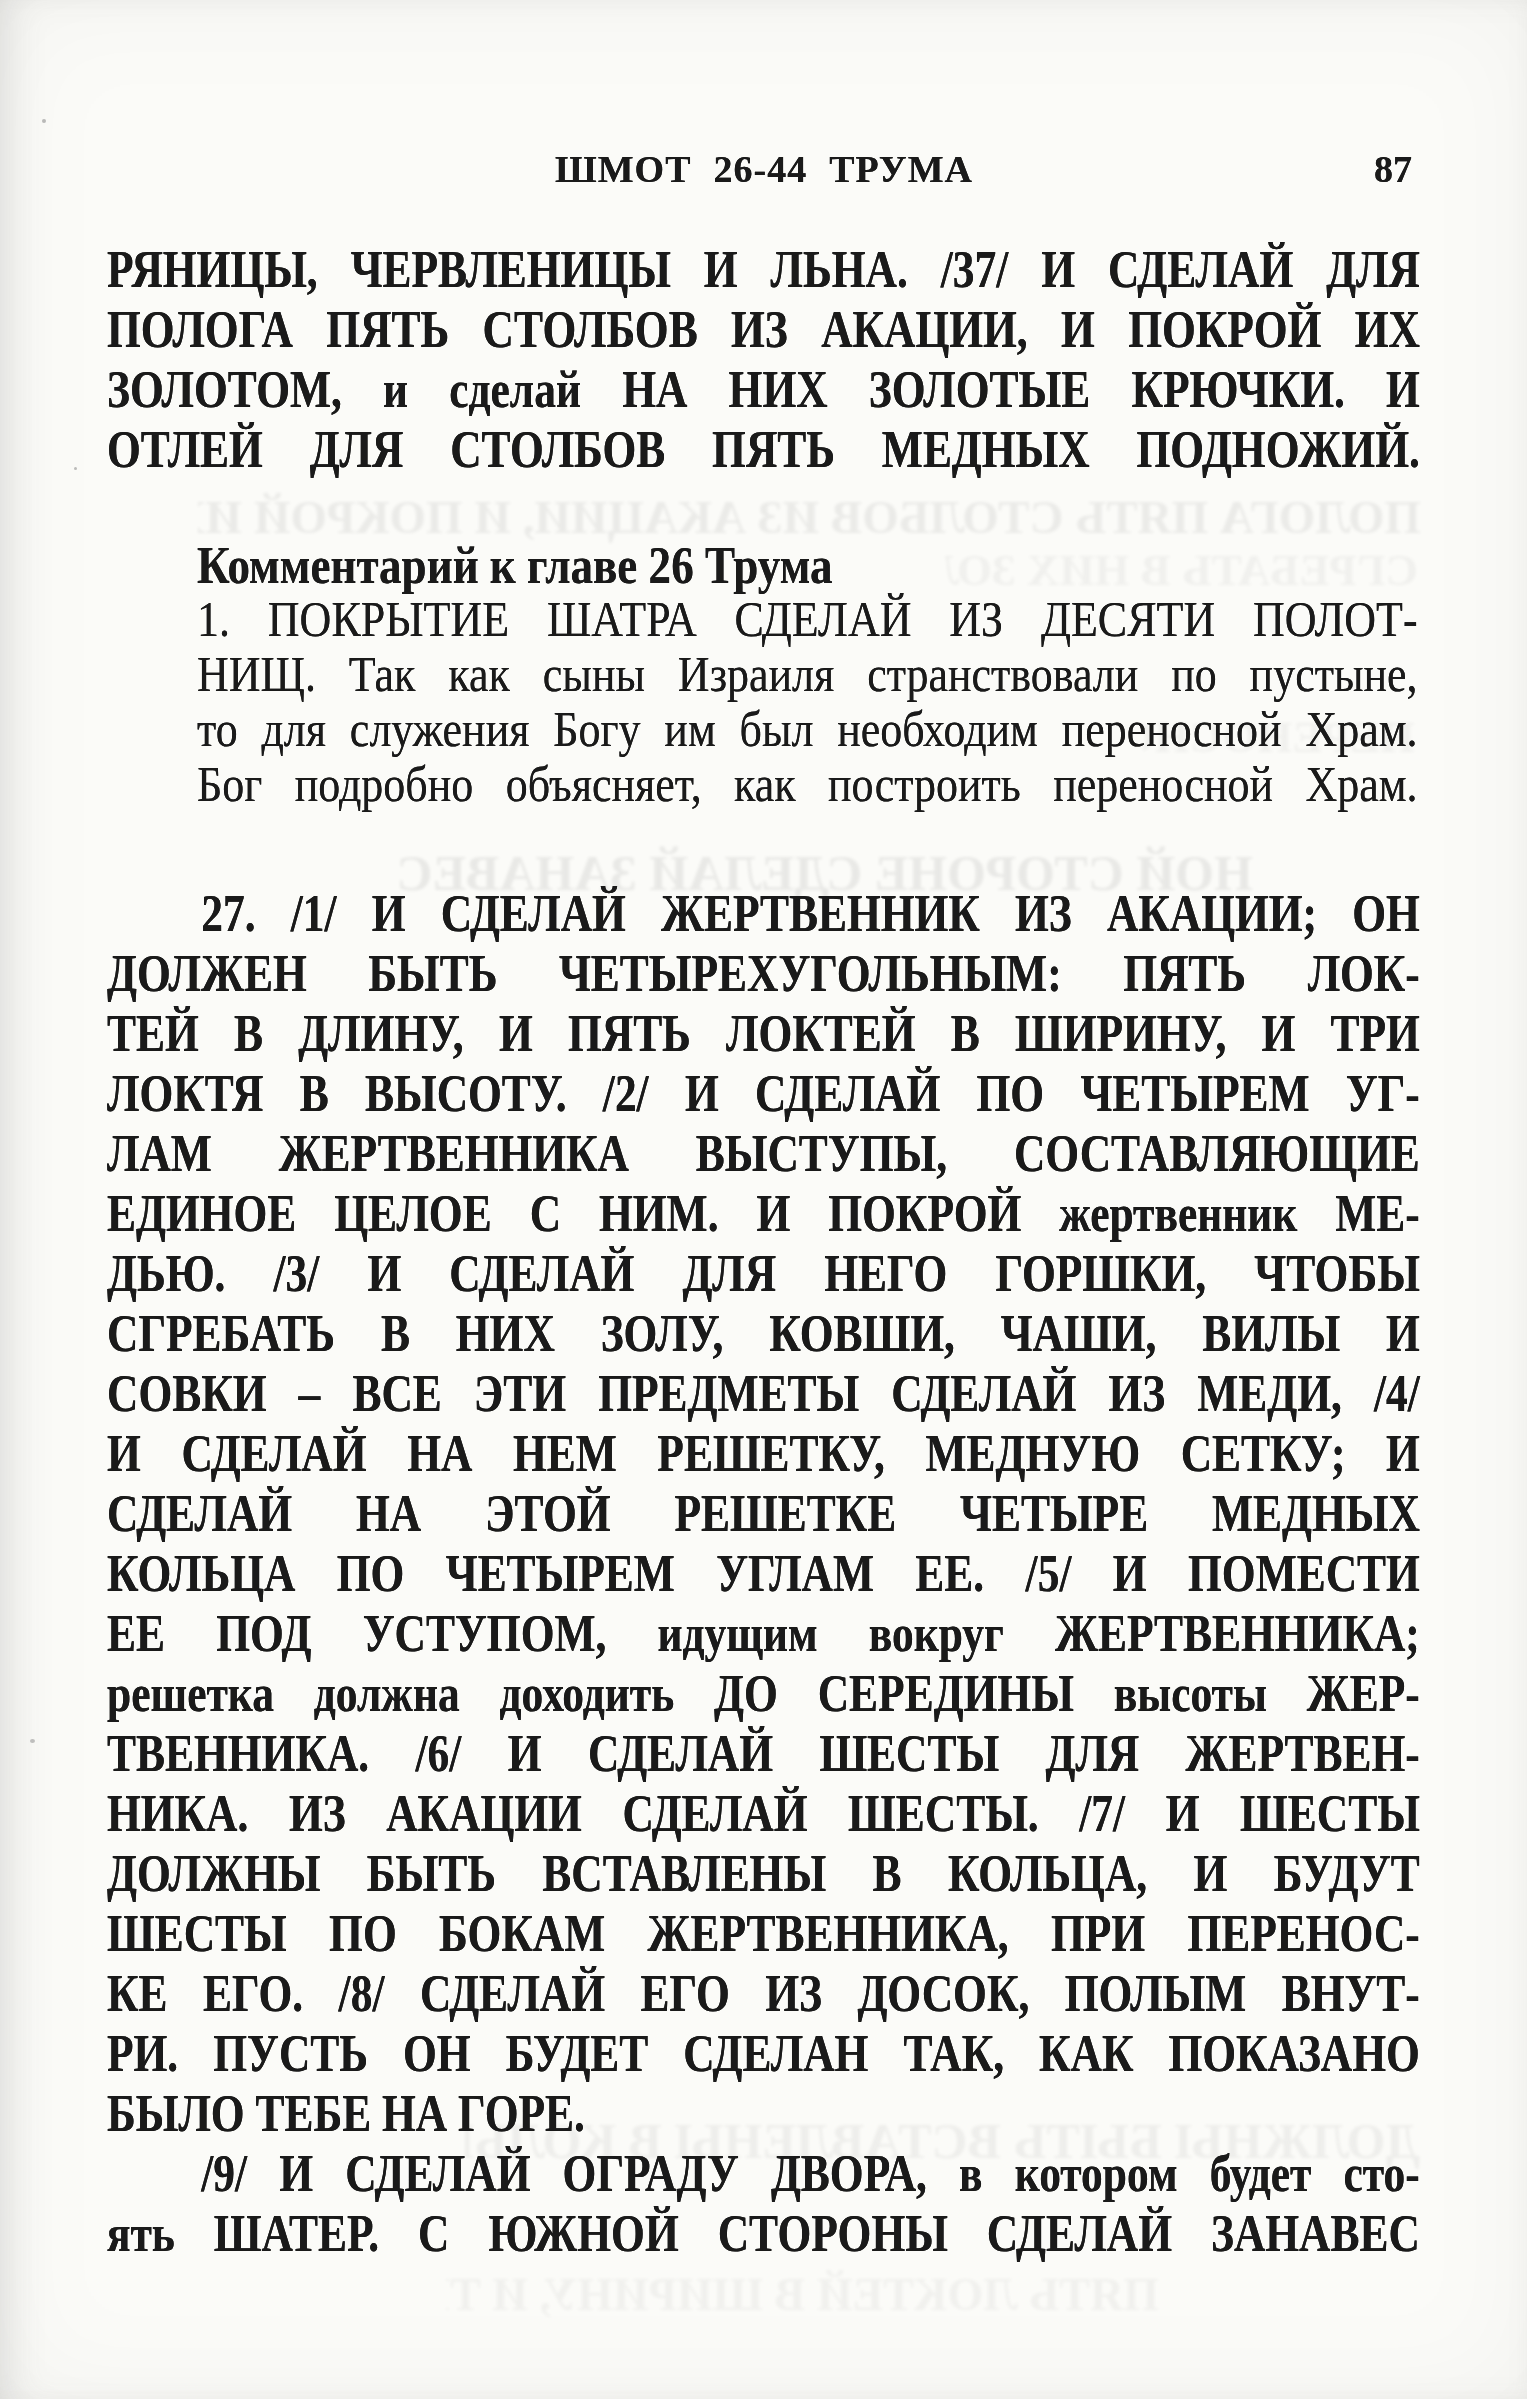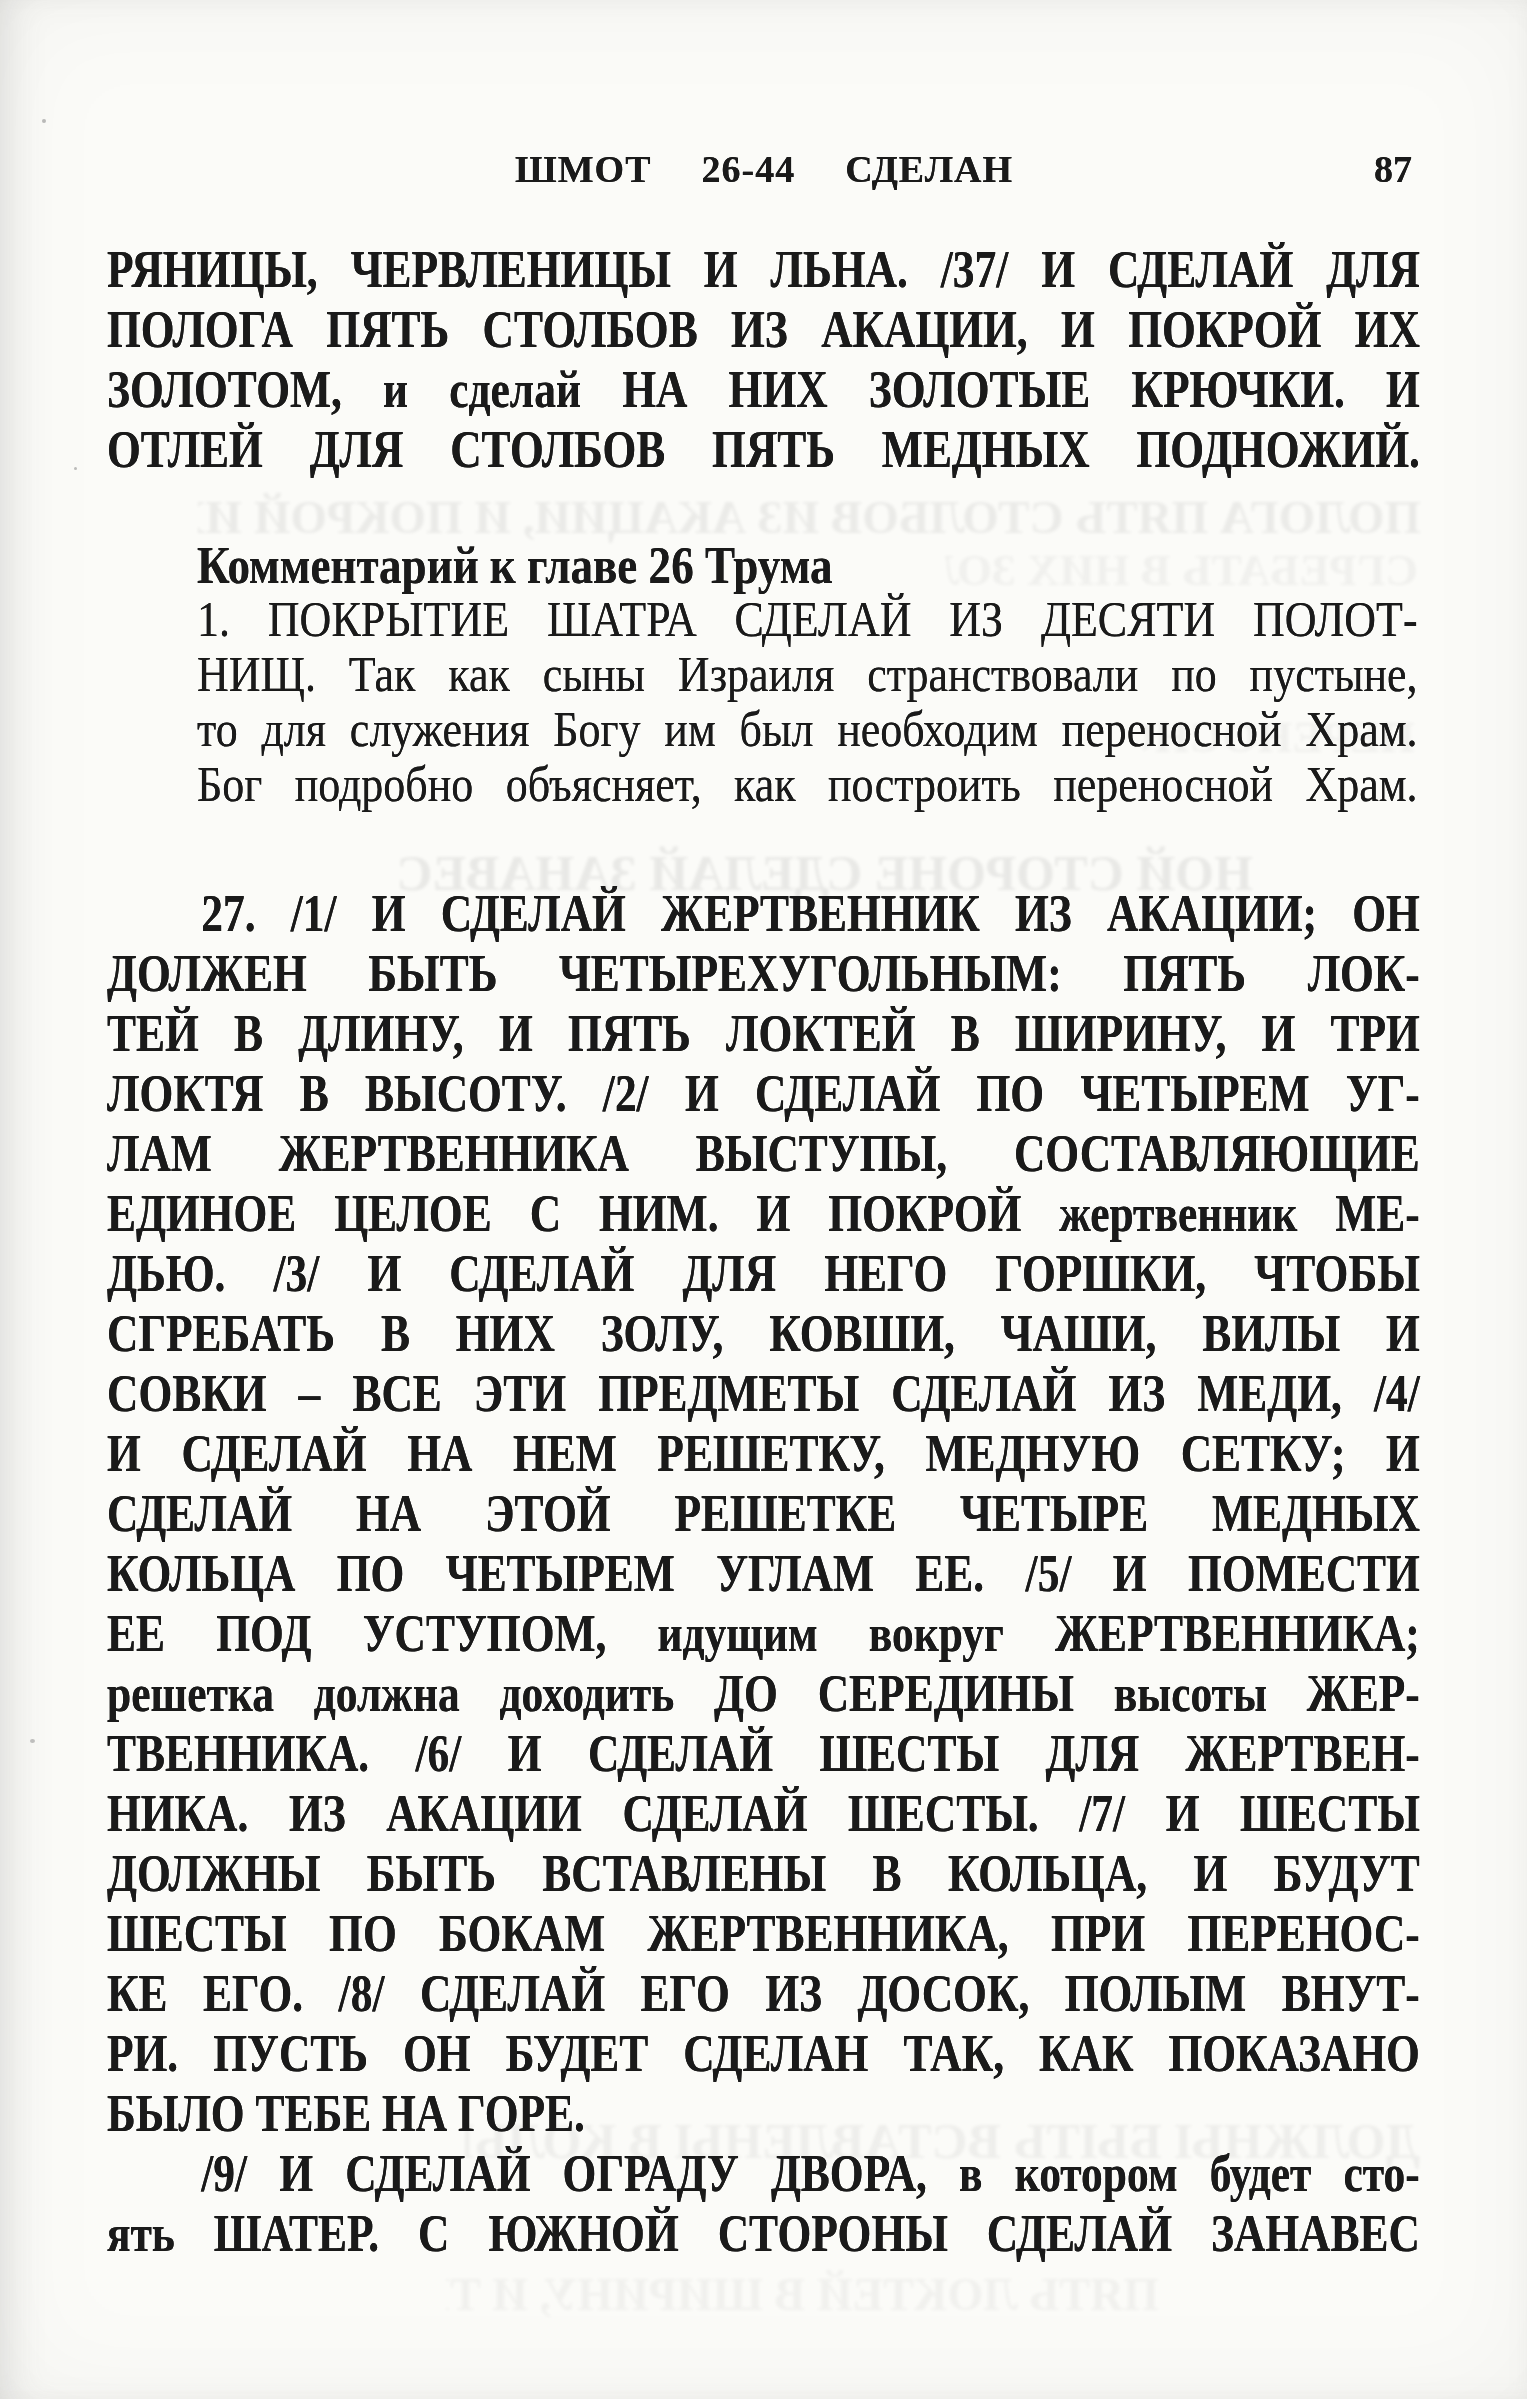--- a/index.html
+++ b/index.html
@@ -11,21 +11,21 @@
     width:1528px;height:2400px;
     position:relative;
     background:var(--paper);
     color:var(--ink);
     font-family:"Liberation Serif","DejaVu Serif",serif;
     overflow:hidden;
   }
   
   .running-head{
     position:absolute;top:149px;left:0;width:100%;
-    display:flex;justify-content:center;gap:50px;
+    display:flex;justify-content:center;gap:22px;
     font-weight:bold;font-size:38px;line-height:40px;letter-spacing:1px;
     text-shadow:0 0 0.6px currentColor;
   }
   .page-number{
     position:absolute;top:149px;right:116px;
     font-weight:bold;font-size:38px;line-height:40px;
     text-shadow:0 0 0.6px currentColor;
     margin-left:42px;
   }
   
@@ -100,21 +100,21 @@
 <div class="ghost" id="ghost-1">ПОЛОГА ПЯТЬ СТОЛБОВ ИЗ АКАЦИИ, И ПОКРОЙ ИХ</div>
 <div class="ghost" id="ghost-2">СГРЕБАТЬ В НИХ ЗОЛУ, КОВШИ, ЧАШИ</div>
 <div class="ghost" id="ghost-3">ПЕРЕНОСНОЙ ХРАМ</div>
 <div class="ghost" id="ghost-4">НОЙ СТОРОНЕ СДЕЛАЙ ЗАНАВЕС</div>
 <div class="ghost" id="ghost-5">ДОЛЖНЫ БЫТЬ ВСТАВЛЕНЫ В КОЛЬЦА, И БУДУТ</div>
 <div class="ghost" id="ghost-6">ПЯТЬ ЛОКТЕЙ В ШИРИНУ, И ТРИ</div>
 
 <div class="running-head">
   <span>ШМОТ</span>
   <span>26-44</span>
-  <span>СДЕЛАН</span>
+  <span>ТРУМА</span>
 </div>
 <div class="page-number">87</div>
 
 <div class="verse" id="verse-1">
 
 <div class="line">РЯНИЦЫ, ЧЕРВЛЕНИЦЫ И ЛЬНА. /37/ И СДЕЛАЙ ДЛЯ</div>
     <div class="line">ПОЛОГА ПЯТЬ СТОЛБОВ ИЗ АКАЦИИ, И ПОКРОЙ ИХ</div>
     <div class="line">ЗОЛОТОМ, и сделай НА НИХ ЗОЛОТЫЕ КРЮЧКИ. И</div>
     <div class="line">ОТЛЕЙ ДЛЯ СТОЛБОВ ПЯТЬ МЕДНЫХ ПОДНОЖИЙ.</div>
   </div>

